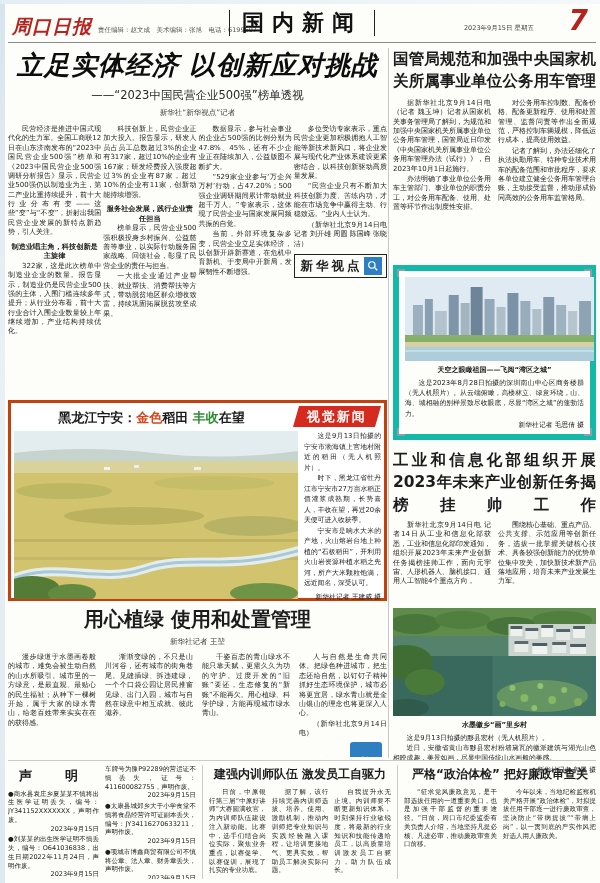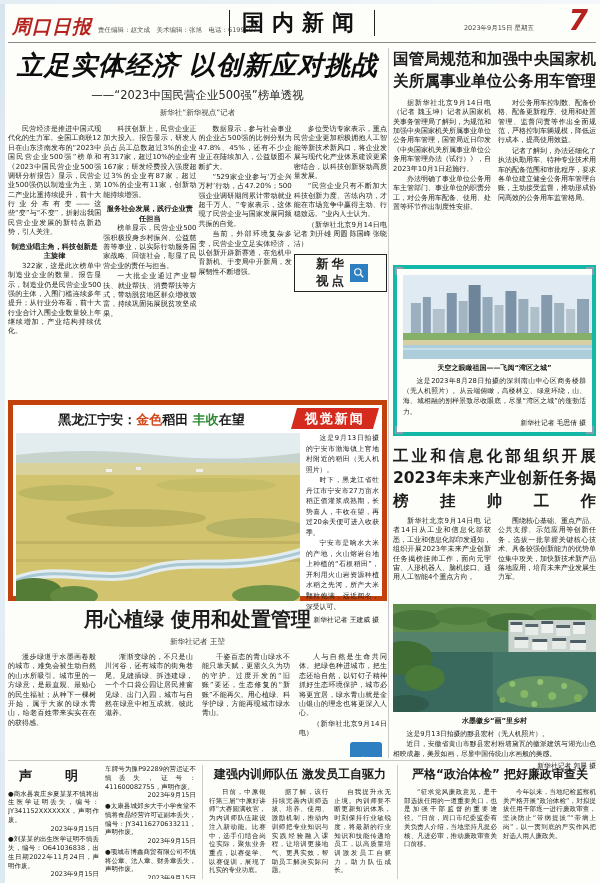--- a/index.html
+++ b/index.html
@@ -34,27 +34,27 @@
   .col p { text-indent:2em; margin-bottom:1px; }
   .subhead { font-weight:bold; text-align:center; text-indent:0 !important; margin:4px 0 3px; font-size:7.2px; }
   .dateline { color:#222; }
 
   
   .lead { position:absolute; left:8px; top:48px; width:379px; }
   .lead-hl { font-size:26px; font-weight:bold; text-align:center; letter-spacing:1px; color:#0d0d0d;font-style:italic; }
   .lead-sub { font-size:11.5px; text-align:center; margin-top:5px; color:#2a2a2a; }
   .lead-by { font-size:7.5px; text-align:center; color:#444; margin:5px 0 7px; }
   .lead .cols { gap:2px; height:268px; }
-  .xhsd-box { margin-top:5px; border:1.3px solid #222; height:24px; display:flex; align-items:center; padding:18px; }
+  .xhsd-box { margin-top:5px; border:1.3px solid #222; height:24px; display:flex; align-items:center; padding:4px; }
   .xhsd-label { flex:1; text-align:center; font-weight:bold; font-size:12.5px; letter-spacing:3px; }
   .xhsd-mag { width:18px; height:18px; background:#2e7fc1; display:flex; align-items:center; justify-content:center; }
 
   
   .vn { position:absolute; left:8px; top:400px; width:379px; height:201px;
-    border:5px solid #c2410c; background:#fff; padding:3px; }
+    border:3px solid #c2410c; background:#fff; padding:3px; }
   .vn-head { position:relative; height:23px; margin-bottom:2px; }
   .vn-title { position:absolute; left:0; right:92px; top:3px; text-align:center;
     font-size:13px; font-weight:bold; font-family:"DejaVu Serif","Liberation Serif",serif; }
   .vn-gold { color:#d6491d; }
   .vn-green { color:#2f8a34; }
   .vn-tag { position:absolute; right:3px; top:0; width:82px; height:21px; background:#d42b1e;
     transform:skewX(-16deg); display:flex; align-items:center; justify-content:center; }
   .vn-tag span { transform:skewX(16deg); color:#fff; font-weight:bold; font-size:13px; letter-spacing:2px; }
   .vn-body { display:flex; gap:6px; }
   .vn-photo { width:284px; height:168px; }
@@ -70,21 +70,21 @@
   .sp-logo { display:flex; align-items:center; gap:3px; margin-top:4px; justify-content:center; }
   .sp-xh { color:#2e7fc1; font-weight:bold; font-style:italic; font-size:13px; }
   .sp-badge { background:#2e7fc1; color:#fff; font-weight:bold; font-size:11px; padding:14px 5px; border-radius:3px; }
 
   
   .vrule { position:absolute; left:388px; top:48px; height:710px; border-left:1px solid #c9c9c9; }
   .rc { position:absolute; left:393px; top:48px; width:203px; }
   .rc-hl { font-size:15.5px; font-weight:bold; line-height:1.45; text-align:justify; text-align-last:justify; }
   .rc-body { margin-top:6px; display:flex; gap:7px; height:158px; overflow:hidden; }
   .rc-body2 { margin-top:5px; display:flex; gap:7px; height:80px; overflow:hidden; }
-  .pf { margin-top:8px; border:4px solid #14b8a6; padding:6px 6px 4px; position:relative; }
+  .pf { margin-top:8px; border:6px solid #14b8a6; padding:6px 6px 4px; position:relative; }
   .pf .cn { position:absolute; width:8px; height:8px; }
   .pf .c1 { top:-2px; left:-2px; border-top:2px solid #8aa0ae; border-left:2px solid #8aa0ae; }
   .pf .c2 { top:-2px; right:-2px; border-top:2px solid #8aa0ae; border-right:2px solid #8aa0ae; }
   .pf .c3 { bottom:-2px; left:-2px; border-bottom:2px solid #8aa0ae; border-left:2px solid #8aa0ae; }
   .pf .c4 { bottom:-2px; right:-2px; border-bottom:2px solid #8aa0ae; border-right:2px solid #8aa0ae; }
   .pf-img { width:189px; height:84px; display:block; }
   .pf-cap { font-size:7px; font-weight:bold; text-align:center; margin-top:4px; }
   .pf-desc { font-size:6.8px; line-height:1.5; text-align:justify; margin-top:3px; color:#222; text-indent:2em; }
   .pf-by { font-size:6.8px; text-align:right; margin-top:1px; }
   .a2 { margin-top:9px; }

